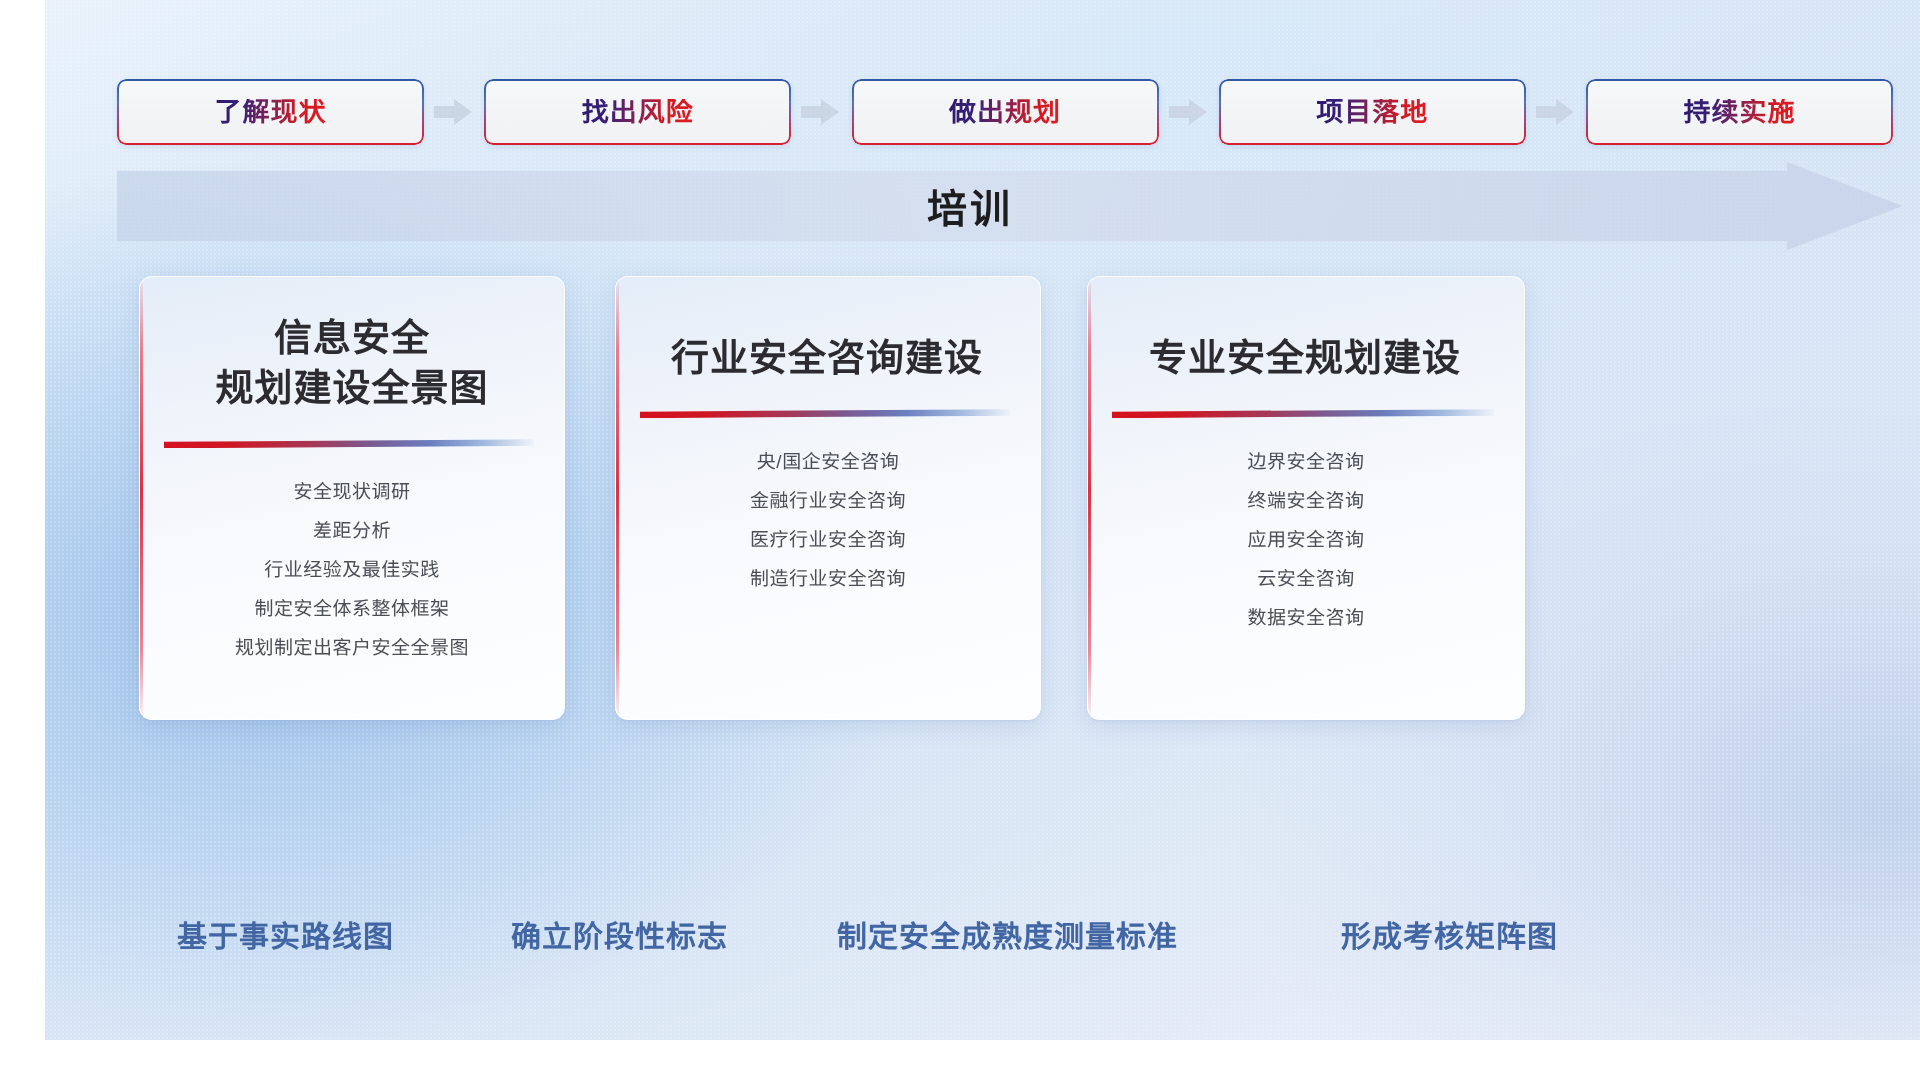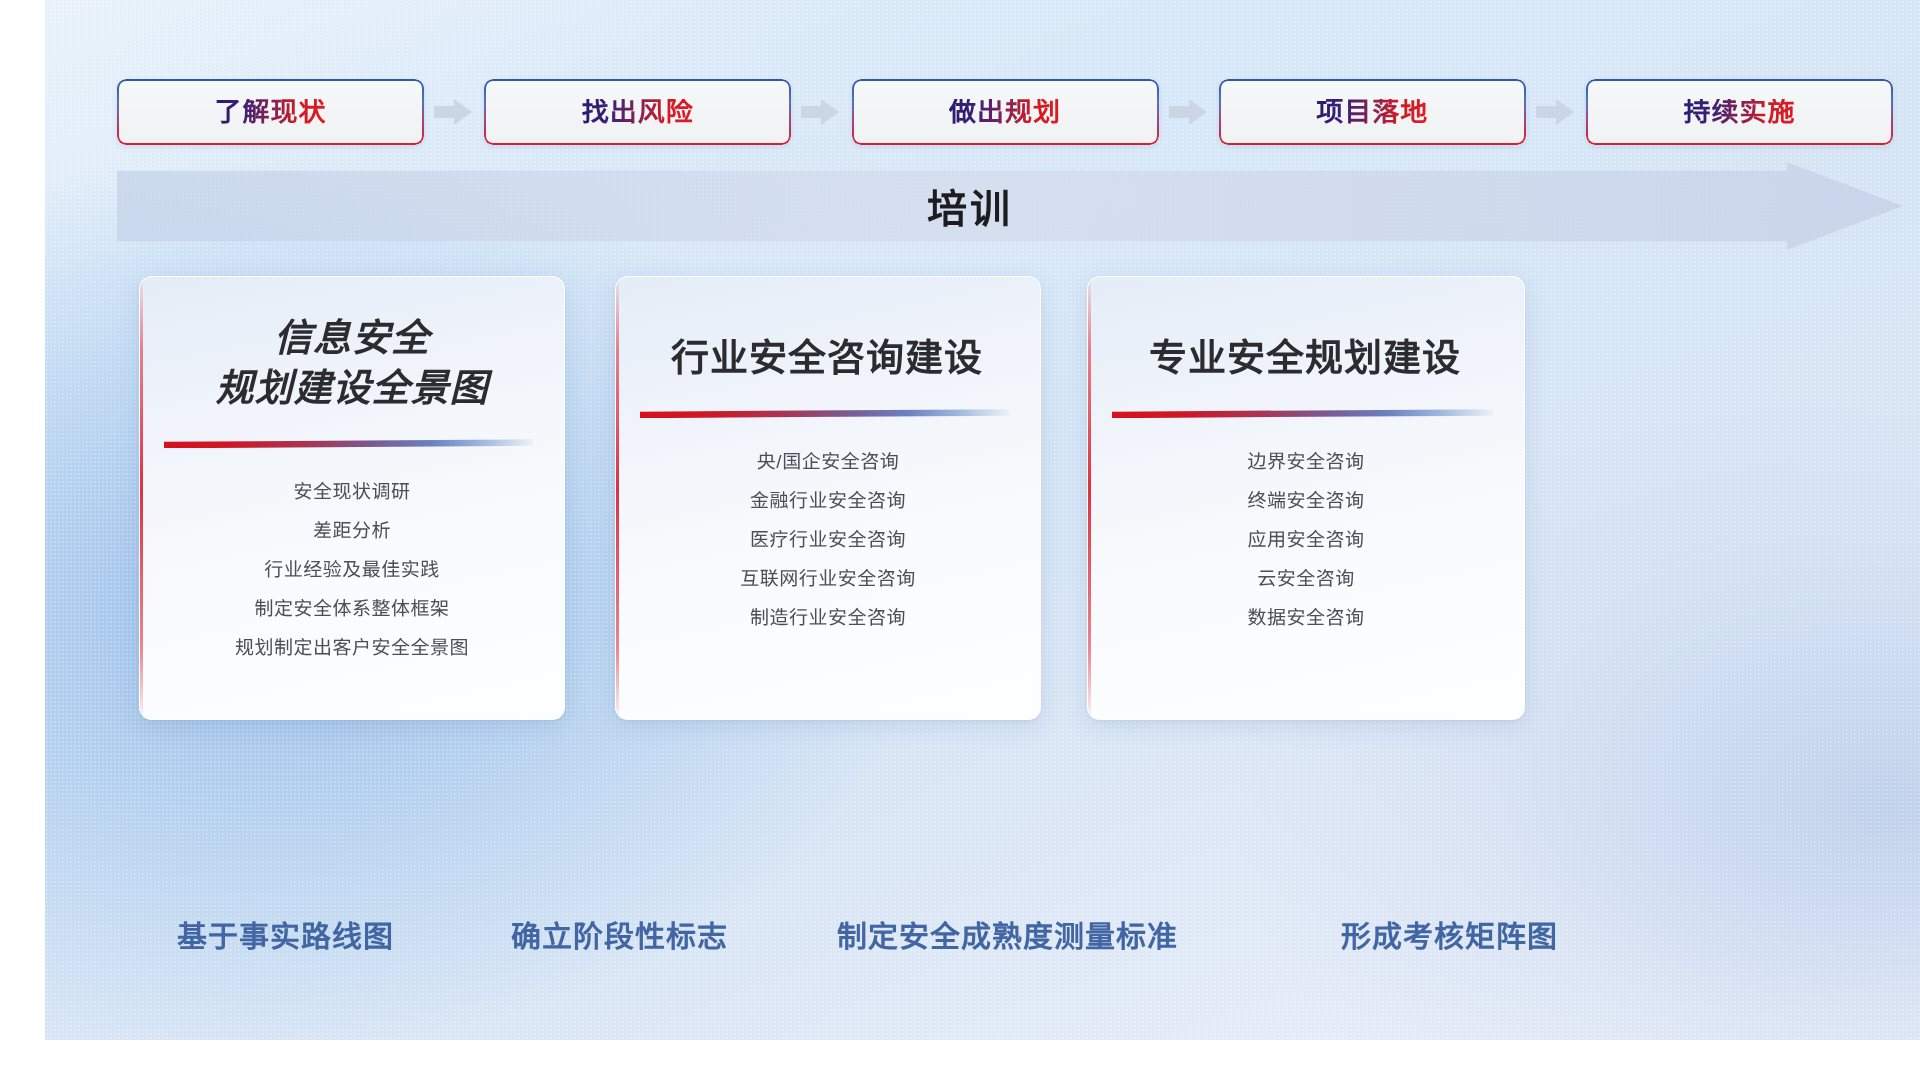--- a/index.html
+++ b/index.html
@@ -160,21 +160,21 @@
     margin: 0;
     padding: 38px 18px 0;
     text-align: center;
     font-size: 38px;
     font-weight: 700;
     color: #2c2c30;
     line-height: 1.32;
     letter-spacing: 1px;
     white-space: pre-line;
   }
-  .card1 .card-title { padding-top: 36px; font-style: italic; }
+  .card1 .card-title { padding-top: 36px; }
   .card2 .card-title,
   .card3 .card-title { padding-top: 56px; padding-left: 16px; }
 
   .card-divider {
     position: relative;
     height: 9px;
     margin: 26px 30px 0 24px;
   }
   .card-divider span {
     position: absolute;
@@ -292,21 +292,20 @@
     <div class="card card2">
       <div class="card-accent"></div>
       <h2 class="card-title">行业安全咨询建设</h2>
       <div class="card-divider">
           <span></span>
         </div>
       <ul class="card-list">
         <li>央/国企安全咨询</li>
         <li>金融行业安全咨询</li>
         <li>医疗行业安全咨询</li>
-        <li>互联网行业安全咨询</li>
         <li>制造行业安全咨询</li>
       </ul>
     </div>
 
     <div class="card card3">
       <div class="card-accent"></div>
       <h2 class="card-title">专业安全规划建设</h2>
       <div class="card-divider">
           <span></span>
         </div>

